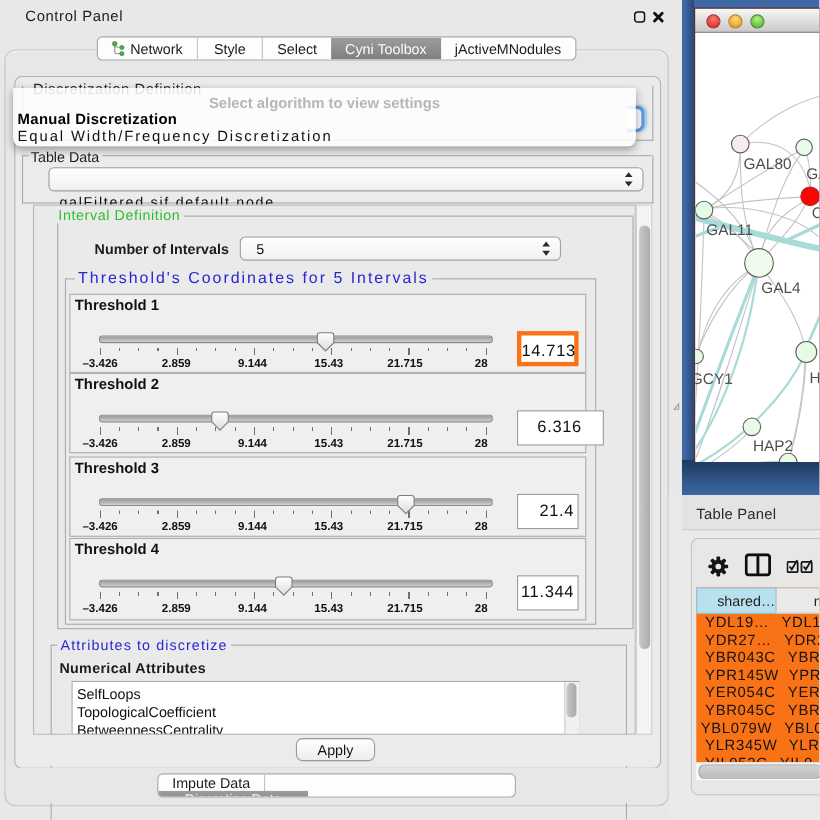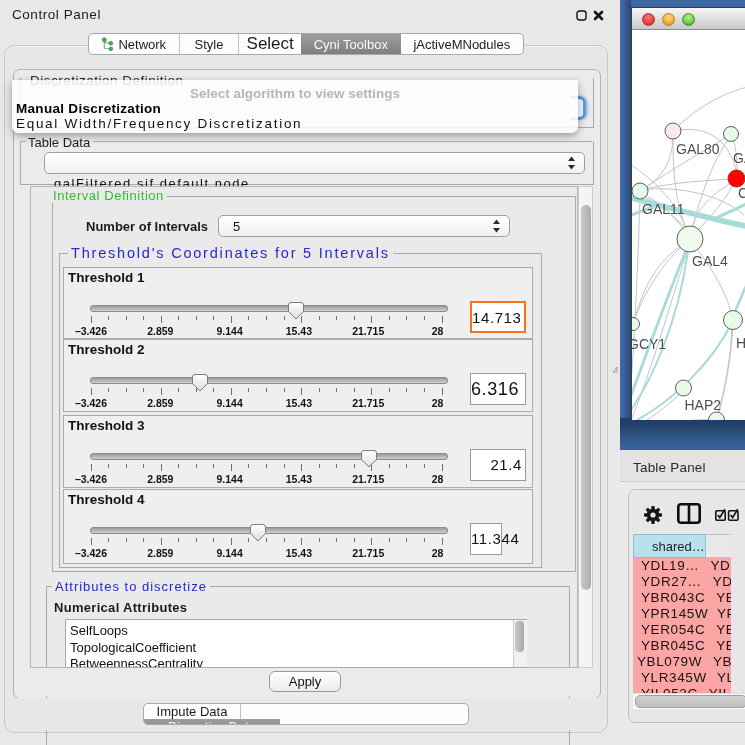--- a/index.html
+++ b/index.html
@@ -4,21 +4,21 @@
 <style>
   html,body{margin:0;padding:0;}
   body{width:745px;height:745px;position:relative;overflow:hidden;
        font-family:"Liberation Sans",sans-serif;background:#e8e8e8;}
   .abs{position:absolute;}
 </style>
 </head>
 <body>
 
 <div class="abs" style="left:0;top:0;width:620px;height:745px;background:#e8e8e8;"></div>
-<div class="abs" style="left:12px;top:7px;font-size:13.5px;letter-spacing:0.55px;color:#1c1c1c;">Control Panel</div>
+<div class="abs" style="left:23px;top:7px;font-size:13.5px;letter-spacing:0.55px;color:#1c1c1c;">Control Panel</div>
 
 <svg class="abs" style="left:576px;top:10px" width="11" height="11" viewBox="0 0 11 11">
   <rect x="1" y="1" width="9" height="9" rx="2.4" fill="none" stroke="#111" stroke-width="1.4"></rect>
 </svg>
 <svg class="abs" style="left:593px;top:10px" width="11" height="11" viewBox="0 0 11 11">
   <path d="M2 2 L9 9 M9 2 L2 9" stroke="#111" stroke-width="2.6" stroke-linecap="round"></path>
 </svg>
 
 <div class="abs" style="left:4px;top:45px;width:602px;height:686px;background:#e7e7e7;
      border:1px solid #c6c6c6;border-radius:10px;box-shadow:inset 0 1px 0 #f3f3f3;"></div>
@@ -31,21 +31,21 @@
   <div style="width:90px;display:flex;align-items:center;justify-content:center;border-right:1px solid #c3c3c3;">
     <svg width="13" height="14" viewBox="0 0 13 14" style="margin-right:4px;">
       <path d="M3.3 3 L3.3 11.5 M3.3 5.5 L9.6 6.2 M3.3 11.5 L9.6 11.8" stroke="#9a9a9a" stroke-width="1.1" fill="none"></path>
       <circle cx="3.3" cy="2.8" r="2.1" fill="#44b04e" stroke="#2e8037" stroke-width="0.6"></circle>
       <circle cx="9.8" cy="6.2" r="1.9" fill="#44b04e" stroke="#2e8037" stroke-width="0.6"></circle>
       <circle cx="9.8" cy="11.8" r="1.9" fill="#44b04e" stroke="#2e8037" stroke-width="0.6"></circle>
     </svg>
     <span style="font-size:13px;color:#1c1c1c;">Network</span>
   </div>
   <div style="width:59px;display:flex;align-items:center;justify-content:center;border-right:1px solid #c3c3c3;font-size:13px;color:#1c1c1c;">Style</div>
-  <div style="width:62px;display:flex;align-items:center;justify-content:center;font-size:17px;color:#1c1c1c;">Select</div>
+  <div style="width:62px;display:flex;align-items:center;justify-content:center;font-size:13px;color:#1c1c1c;">Select</div>
   <div style="width:100px;display:flex;align-items:center;justify-content:center;background:linear-gradient(#9d9d9d,#7f7f7f);font-size:13px;color:#fbfbfb;">Cyni Toolbox</div>
   <div style="width:123px;display:flex;align-items:center;justify-content:center;font-size:13px;color:#1c1c1c;">jActiveMNodules</div>
 </div>
 
 <div class="abs" style="left:20px;top:78px;width:572px;height:49px;border:1px solid #a9a9a9;border-top:none;"></div>
 <div class="abs" style="left:30px;top:73px;font-size:13.5px;letter-spacing:0.5px;color:#2a2a2a;">Discretization Definition</div>
 
 <div class="abs" style="left:570px;top:96px;width:16px;height:24px;background:#f4f9ff;border:3px solid #5e9ad8;border-left:none;
      border-radius:0 7px 7px 0;box-shadow:2px 0 3px 0 #9cc0e8;box-sizing:border-box;"></div>
 
@@ -123,21 +123,21 @@
 <div class="abs" style="left:407.5px;top:325px;width:60px;text-align:center;font-size:10.5px;font-weight:bold;color:#111;">28</div>
 <svg class="abs" style="left:287px;top:301px" width="18" height="19" viewBox="0 0 18 19">
     <path d="M1.5 4 Q1.5 1.5 4 1.5 L14 1.5 Q16.5 1.5 16.5 4 L16.5 10.5 L9 18 L1.5 10.5 Z" fill="url(#tg0)" stroke="#7d7d7d" stroke-width="1"></path>
     <defs>
       <linearGradient id="tg0" x1="0" y1="0" x2="0" y2="1">
       <stop offset="0" stop-color="#ffffff"></stop>
         <stop offset="1" stop-color="#dcdcdc"></stop>
       </linearGradient>
     </defs>
   </svg>
-<div class="abs" style="left:470px;top:301px;width:56px;height:32px;background:#fff;border:2px solid #f97316;
+<div class="abs" style="left:470px;top:301px;width:56px;height:32px;background:#fff;border:4px solid #f97316;
      box-sizing:border-box;text-align:right;padding-right:3px;font-size:15px;letter-spacing:0.6px;color:#111;line-height:30px;">14.713</div>
 <div class="abs" style="left:63px;top:339px;width:470px;height:73px;border:1px solid #ababab;background:#efefef;box-sizing:border-box;"></div>
 <div class="abs" style="left:68px;top:342px;font-size:13.5px;font-weight:bold;color:#111;">Threshold 2</div>
 <div class="abs" style="left:90px;top:377px;width:356px;height:5px;background:linear-gradient(#9b9b9b,#cfcfcf);border-radius:3px;border:0.5px solid #8c8c8c;"></div>
 <svg class="abs" style="left:89px;top:388px" width="356" height="8" viewBox="0 0 356 8" shape-rendering="crispEdges">
     <line x1="2" y1="0" x2="2" y2="7" stroke="#6f6f6f" stroke-width="1"></line>
     <line x1="19.549999999999997" y1="0" x2="19.549999999999997" y2="3.5" stroke="#6f6f6f" stroke-width="1"></line>
     <line x1="37.099999999999994" y1="0" x2="37.099999999999994" y2="3.5" stroke="#6f6f6f" stroke-width="1"></line>
     <line x1="54.650000000000006" y1="0" x2="54.650000000000006" y2="3.5" stroke="#6f6f6f" stroke-width="1"></line>
     <line x1="72.19999999999999" y1="0" x2="72.19999999999999" y2="7" stroke="#6f6f6f" stroke-width="1"></line>
@@ -166,22 +166,22 @@
 <div class="abs" style="left:407.5px;top:397px;width:60px;text-align:center;font-size:10.5px;font-weight:bold;color:#111;">28</div>
 <svg class="abs" style="left:191px;top:373px" width="18" height="19" viewBox="0 0 18 19">
     <path d="M1.5 4 Q1.5 1.5 4 1.5 L14 1.5 Q16.5 1.5 16.5 4 L16.5 10.5 L9 18 L1.5 10.5 Z" fill="url(#tg1)" stroke="#7d7d7d" stroke-width="1"></path>
     <defs>
       <linearGradient id="tg1" x1="0" y1="0" x2="0" y2="1">
       <stop offset="0" stop-color="#ffffff"></stop>
         <stop offset="1" stop-color="#dcdcdc"></stop>
       </linearGradient>
     </defs>
   </svg>
-<div class="abs" style="left:470px;top:373px;width:56px;height:32px;background:#fff;border:1px solid #9a9a9a;
-     box-sizing:border-box;text-align:right;padding-right:19px;font-size:18px;letter-spacing:0.6px;color:#111;line-height:30px;">6.316</div>
+<div class="abs" style="left:470px;top:373px;width:79px;height:32px;background:#fff;border:1px solid #9a9a9a;
+     box-sizing:border-box;text-align:right;padding-right:19px;font-size:15px;letter-spacing:0.6px;color:#111;line-height:30px;">6.316</div>
 <div class="abs" style="left:63px;top:415px;width:470px;height:73px;border:1px solid #ababab;background:#efefef;box-sizing:border-box;"></div>
 <div class="abs" style="left:68px;top:418px;font-size:13.5px;font-weight:bold;color:#111;">Threshold 3</div>
 <div class="abs" style="left:90px;top:453px;width:356px;height:5px;background:linear-gradient(#9b9b9b,#cfcfcf);border-radius:3px;border:0.5px solid #8c8c8c;"></div>
 <svg class="abs" style="left:89px;top:464px" width="356" height="8" viewBox="0 0 356 8" shape-rendering="crispEdges">
     <line x1="2" y1="0" x2="2" y2="7" stroke="#6f6f6f" stroke-width="1"></line>
     <line x1="19.549999999999997" y1="0" x2="19.549999999999997" y2="3.5" stroke="#6f6f6f" stroke-width="1"></line>
     <line x1="37.099999999999994" y1="0" x2="37.099999999999994" y2="3.5" stroke="#6f6f6f" stroke-width="1"></line>
     <line x1="54.650000000000006" y1="0" x2="54.650000000000006" y2="3.5" stroke="#6f6f6f" stroke-width="1"></line>
     <line x1="72.19999999999999" y1="0" x2="72.19999999999999" y2="7" stroke="#6f6f6f" stroke-width="1"></line>
     <line x1="89.75" y1="0" x2="89.75" y2="3.5" stroke="#6f6f6f" stroke-width="1"></line>
@@ -252,21 +252,21 @@
 <div class="abs" style="left:407.5px;top:547px;width:60px;text-align:center;font-size:10.5px;font-weight:bold;color:#111;">28</div>
 <svg class="abs" style="left:249px;top:523px" width="18" height="19" viewBox="0 0 18 19">
     <path d="M1.5 4 Q1.5 1.5 4 1.5 L14 1.5 Q16.5 1.5 16.5 4 L16.5 10.5 L9 18 L1.5 10.5 Z" fill="url(#tg3)" stroke="#7d7d7d" stroke-width="1"></path>
     <defs>
       <linearGradient id="tg3" x1="0" y1="0" x2="0" y2="1">
       <stop offset="0" stop-color="#ffffff"></stop>
         <stop offset="1" stop-color="#dcdcdc"></stop>
       </linearGradient>
     </defs>
   </svg>
-<div class="abs" style="left:470px;top:523px;width:32px;height:32px;background:#fff;border:1px solid #9a9a9a;
+<div class="abs" style="left:470px;top:523px;width:56px;height:32px;background:#fff;border:1px solid #9a9a9a;
      box-sizing:border-box;text-align:right;padding-right:3px;font-size:15px;letter-spacing:0.6px;color:#111;line-height:30px;">11.344</div>
 
 <div class="abs" style="left:46px;top:586px;width:522px;height:200px;border:1px solid #a9a9a9;"></div>
 <div class="abs" style="left:52px;top:579px;font-size:13px;letter-spacing:1.0px;color:#2727d2;background:#eaeaea;padding:0 3px;">Attributes to discretize</div>
 <div class="abs" style="left:54px;top:600px;font-size:13px;letter-spacing:0.3px;font-weight:bold;color:#1c1c1c;">Numerical Attributes</div>
 <div class="abs" style="left:65px;top:619px;width:462px;height:49px;background:#fff;border:1px solid #a9a9a9;box-sizing:border-box;overflow:hidden;">
   <div style="margin:3px 0 0 4px;font-size:13px;color:#111;line-height:16.5px;">SelfLoops<br>TopologicalCoefficient<br>BetweennessCentrality</div>
 </div>
 <div class="abs" style="left:513px;top:620px;width:13px;height:47px;background:#f0f0f0;border-left:1px solid #ccc;"></div>
 <div class="abs" style="left:515px;top:621px;width:9px;height:31px;background:linear-gradient(90deg,#c9c9c9,#a8a8a8);border-radius:4px;"></div>
@@ -389,21 +389,21 @@
   <rect x="1.3" y="1.3" width="21.4" height="18.4" rx="2.5" fill="none" stroke="#0d0d0d" stroke-width="2.6"></rect>
   <line x1="12" y1="1" x2="12" y2="20" stroke="#0d0d0d" stroke-width="2.6"></line>
 </svg>
 <svg class="abs" style="left:715px;top:508px" width="24" height="13" viewBox="0 0 24 13">
   <rect x="0.8" y="2.8" width="9.4" height="9.4" rx="1" fill="none" stroke="#151515" stroke-width="1.6"></rect>
   <path d="M2.8 7 L4.8 9.6 L9.9 1.2" fill="none" stroke="#151515" stroke-width="1.7"></path>
   <rect x="13.6" y="2.8" width="9.4" height="9.4" rx="1" fill="none" stroke="#151515" stroke-width="1.6"></rect>
   <path d="M15.6 7 L17.6 9.6 L22.7 1.2" fill="none" stroke="#151515" stroke-width="1.7"></path>
 </svg>
 
-<div class="abs" style="left:633px;top:534px;width:98px;height:159px;background:#fca5a5;overflow:hidden;">
+<div class="abs" style="left:633px;top:534px;width:112px;height:159px;background:#f97316;overflow:hidden;">
   <div style="display:flex;height:24px;">
     <div style="width:73px;background:#b8e1f0;border:1px solid #90bfd2;box-sizing:border-box;font-size:13px;color:#222;line-height:23px;padding-left:18px;box-sizing:border-box;">shared…</div>
     <div style="flex:1;background:#e9e9e9;border:1px solid #c2c2c2;border-left:none;box-sizing:border-box;
          font-size:13px;color:#222;line-height:23px;padding-left:34px;">n</div>
   </div>
   <div id="tbody" style="font-size:13.5px;letter-spacing:0.6px;color:#141414;">
       <div style="height:16px;line-height:16px;display:flex;">
    <div style="width:73px;padding-left:8px;box-sizing:border-box;">YDL19…</div>
    <div style="padding-left:11px;">YDL1…</div>
       </div>

